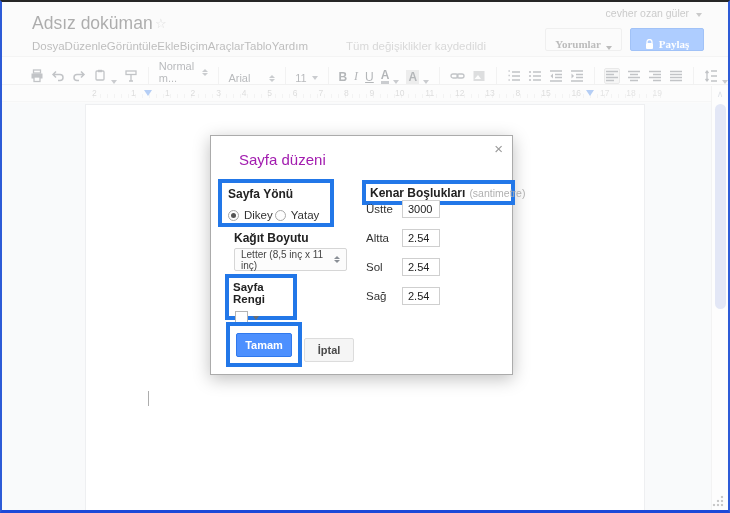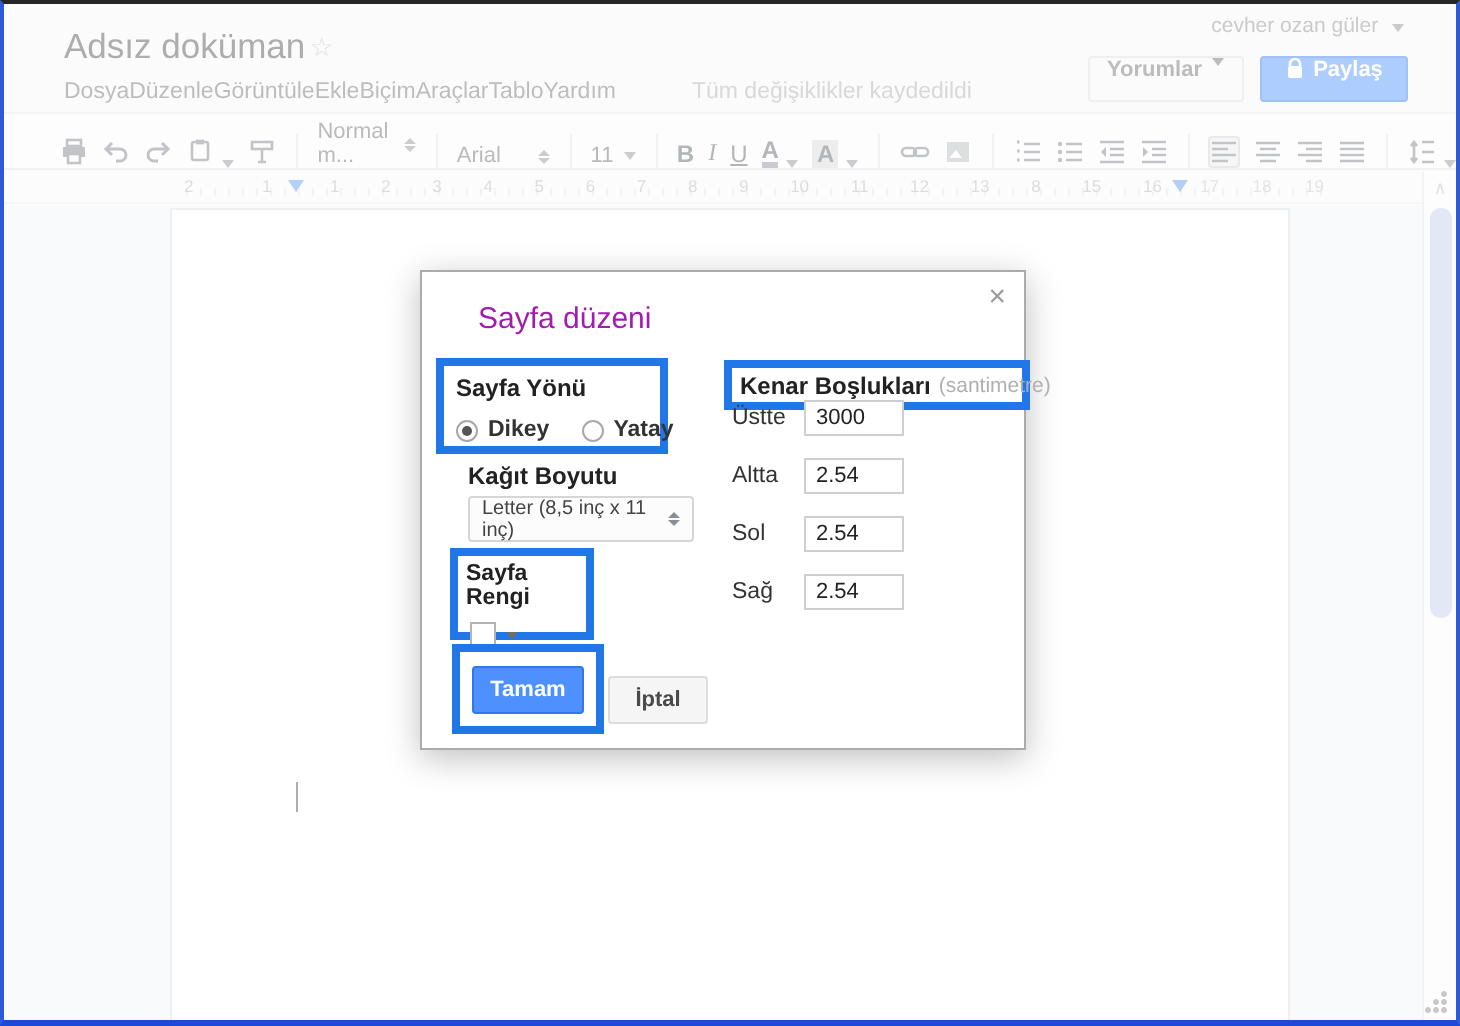--- a/index.html
+++ b/index.html
@@ -12,21 +12,21 @@
            border-top:2px solid #262626; border-bottom:3px solid #1d49d8; pointer-events:none; z-index:40; }
 
   
   .topbar { position:absolute; left:2px; right:2px; top:2px; height:54px; background:#f6f6f6; }
   .user-row { position:absolute; right:26px; top:5px; font-size:10.5px; color:#8a8a8a; }
   .doc-title { position:absolute; left:30px; top:11px; font-size:17.5px; color:#4a4a4a; }
   .star { position:absolute; left:153px; top:14px; font-size:13px; color:#b5b5b5; }
   .menu-row { position:absolute; left:30px; top:38px; display:flex; gap:30px; font-size:11.5px; color:#6e6e6e; }
   .menu-item { cursor:default; }
   .save-status { margin-left:8px; color:#a9a9a9; }
-  .btn { display:inline-flex; align-items:flex-start; justify-content:center; border-radius:2px; font-size:11px; font-weight:bold; }
+  .btn { display:inline-flex; align-items:flex-end; justify-content:center; border-radius:2px; font-size:11px; font-weight:bold;font-family:Liberation Serif, serif; }
   .comments-btn { position:absolute; right:106px; top:26px; height:23px; padding:0 9px; background:#f5f5f5;
                   border:1px solid #dcdcdc; color:#6b6b6b; gap:5px; }
   .share-btn { position:absolute; right:24px; top:26px; height:23px; width:74px; background:#4d90fe;
                border:1px solid #3079ed; color:#fff; gap:5px;margin-left:36px; }
   .caret-down { width:0; height:0; border-left:3.5px solid transparent; border-right:3.5px solid transparent;
                 border-top:4px solid currentColor; display:inline-block; }
 
   
   .toolbar { position:absolute; left:2px; right:2px; top:56px; height:29px; background:#fbfbfb;
              border-top:1px solid #e7e7e7; border-bottom:1px solid #e0e0e0;
@@ -83,21 +83,21 @@
   .dim { position:absolute; inset:2px; background:rgba(255,255,255,0.55); z-index:10; }
 
   
   .dialog { position:absolute; left:210px; top:135px; width:303px; height:240px; background:#fff;
             border:1px solid #ababab; box-shadow:0 4px 16px rgba(0,0,0,0.25); z-index:20; }
   .dlg-close { position:absolute; right:9px; top:5px; font-size:15px; color:#9a9a9a; line-height:15px; cursor:pointer; }
   .dlg-title { position:absolute; left:28px; top:15px; font-size:15px; color:#a21caf; }
   .hl-box { position:absolute; border:4px solid #2277e8; }
   .box-orient { left:7px; top:43px; width:116px; height:48px; padding:4px 6px; }
   .sec-label { font-size:12px; font-weight:bold; color:#222; }
-  .radio-row { display:flex; gap:16px; margin-top:8px; font-size:11.5px; color:#333; align-items:center;font-weight:bold; }
+  .radio-row { display:flex; gap:2px; margin-top:8px; font-size:11.5px; color:#333; align-items:center; }
   .radio { display:inline-flex; align-items:center; gap:5px; }
   .rdot { width:11px; height:11px; border:1px solid #a8a8a8; border-radius:50%; background:#fdfdfd;
           display:inline-flex; align-items:center; justify-content:center; }
   .rdot.on::after { content:""; width:5px; height:5px; border-radius:50%; background:#555; }
   .lbl-paper { position:absolute; left:23px; top:95px; }
   .dd-paper { position:absolute; left:23px; top:112px; width:113px; height:23px; background:#fcfcfc;
               border:1px solid #d6d6d6; border-radius:2px; display:flex; align-items:center;
               justify-content:space-between; padding:0 6px; font-size:10px; color:#444; cursor:pointer; }
   .box-color { left:14px; top:138px; width:72px; height:46px; padding:3px 4px; }
   .swatch-btn { margin-top:3px; width:34px; height:19px; display:flex; align-items:center; gap:5px;
@@ -107,21 +107,21 @@
   .ok-btn { width:56px; height:24px; background:#4d90fe; border:1px solid #3079ed; border-radius:2px;
             color:#fff; font-size:11px; font-weight:bold; }
   .cancel-btn { position:absolute; left:93px; top:202px; width:50px; height:24px; background:#f5f5f5;
             border:1px solid #dcdcdc; border-radius:2px; color:#4a4a4a; font-size:11px; font-weight:bold; }
   .box-margins { left:151px; top:44px; width:153px; height:25px; display:flex; align-items:center;
             gap:4px; padding-left:4px; white-space:nowrap; }
   .unit { font-size:10.5px; color:#b0b0b0; font-weight:normal; }
   .mrows { position:absolute; left:155px; top:64px; }
   .mrow { display:flex; align-items:center; height:18px; margin-bottom:11px; }
   .mlabel { width:36px; font-size:11.5px; color:#333; }
-  .minput { width:50px; height:18px; border:1px solid #cfcfcf; font-size:11px; color:#222;
+  .minput { width:38px; height:18px; border:1px solid #cfcfcf; font-size:11px; color:#222;
             padding-left:5px; font-family:"Liberation Sans",sans-serif; }
 </style>
 </head>
 <body>
 
 <div class="screen">
 
   <div class="topbar">
     <div class="user-row">
       <span>cevher ozan güler</span>

